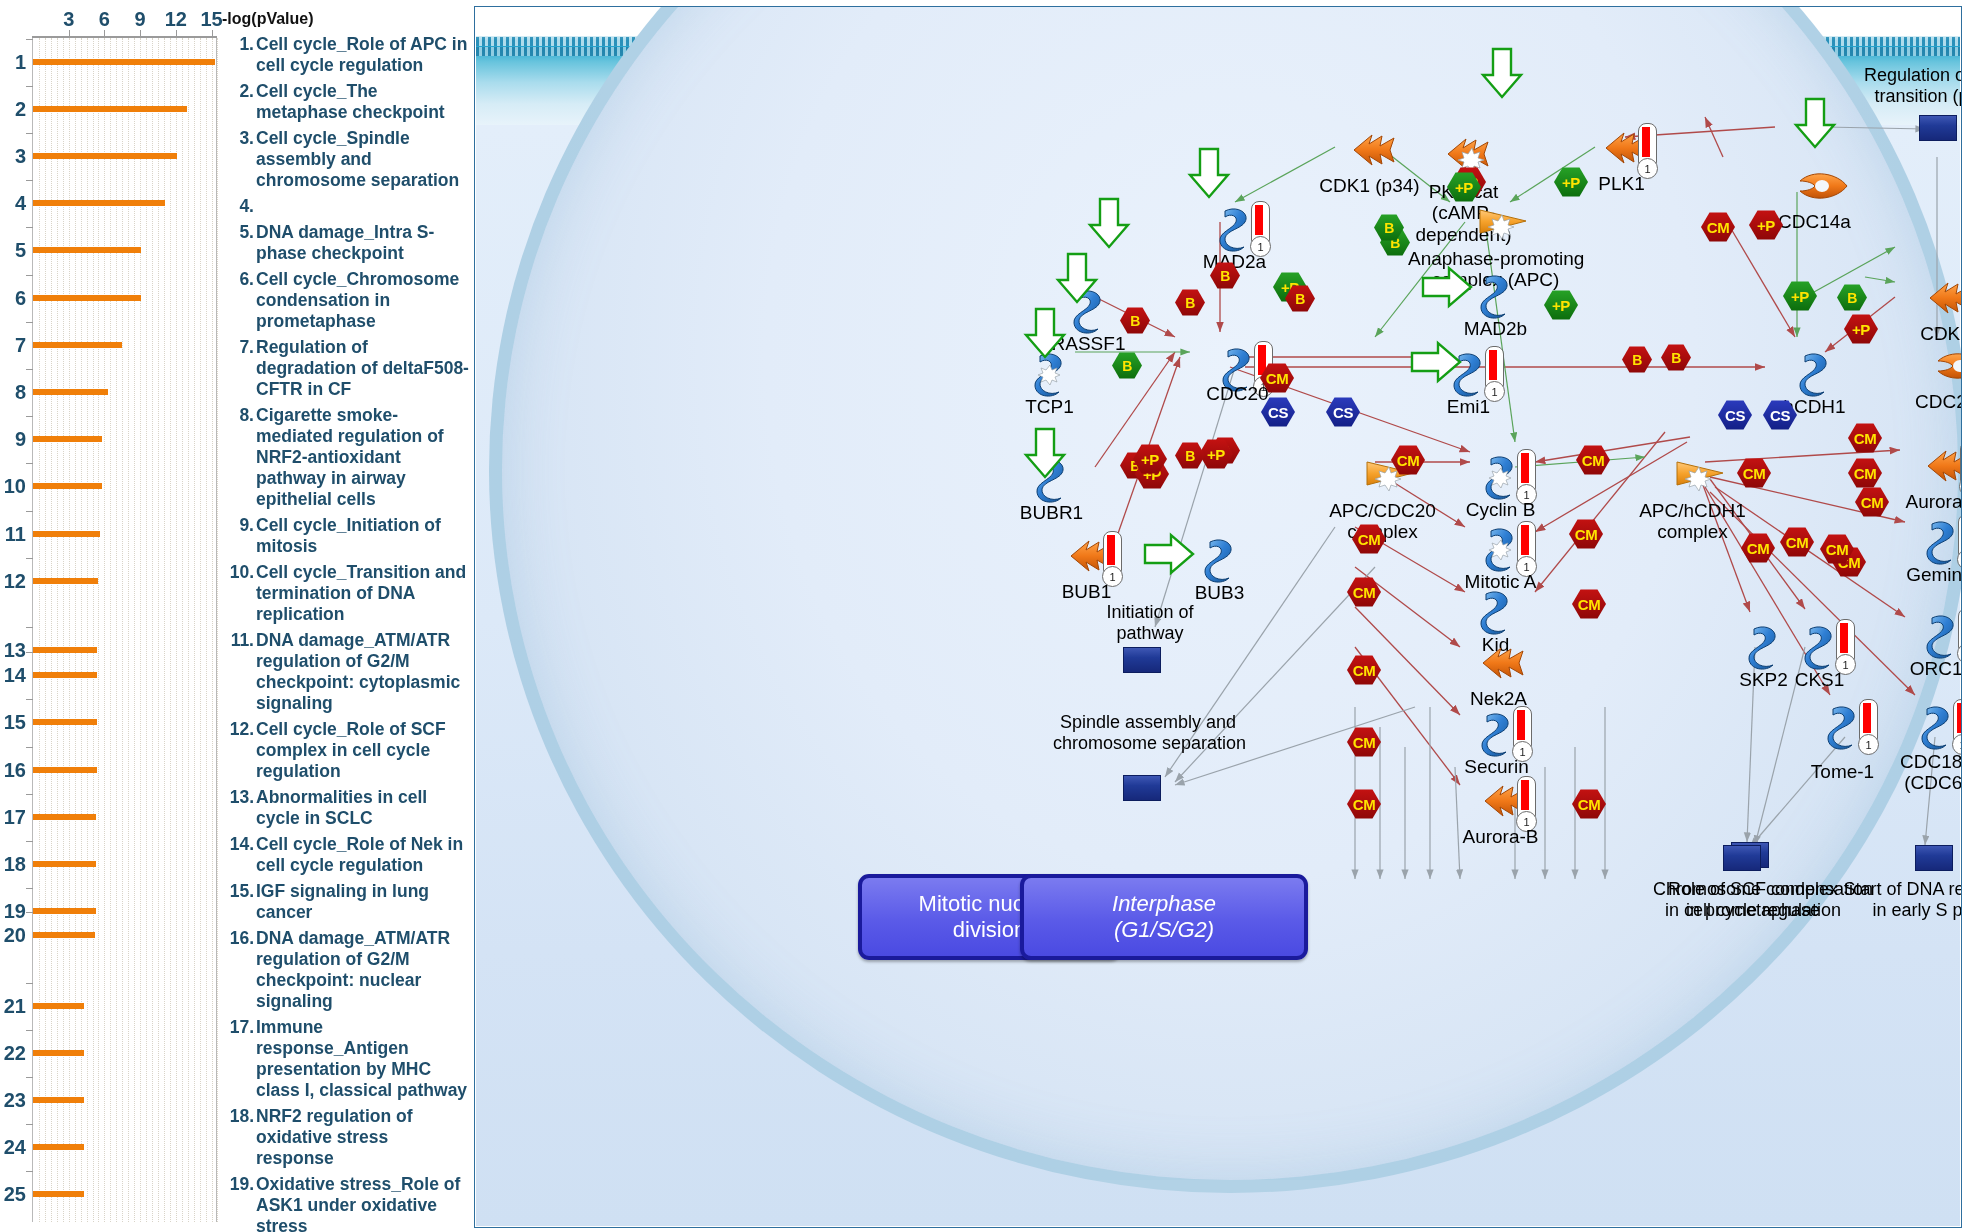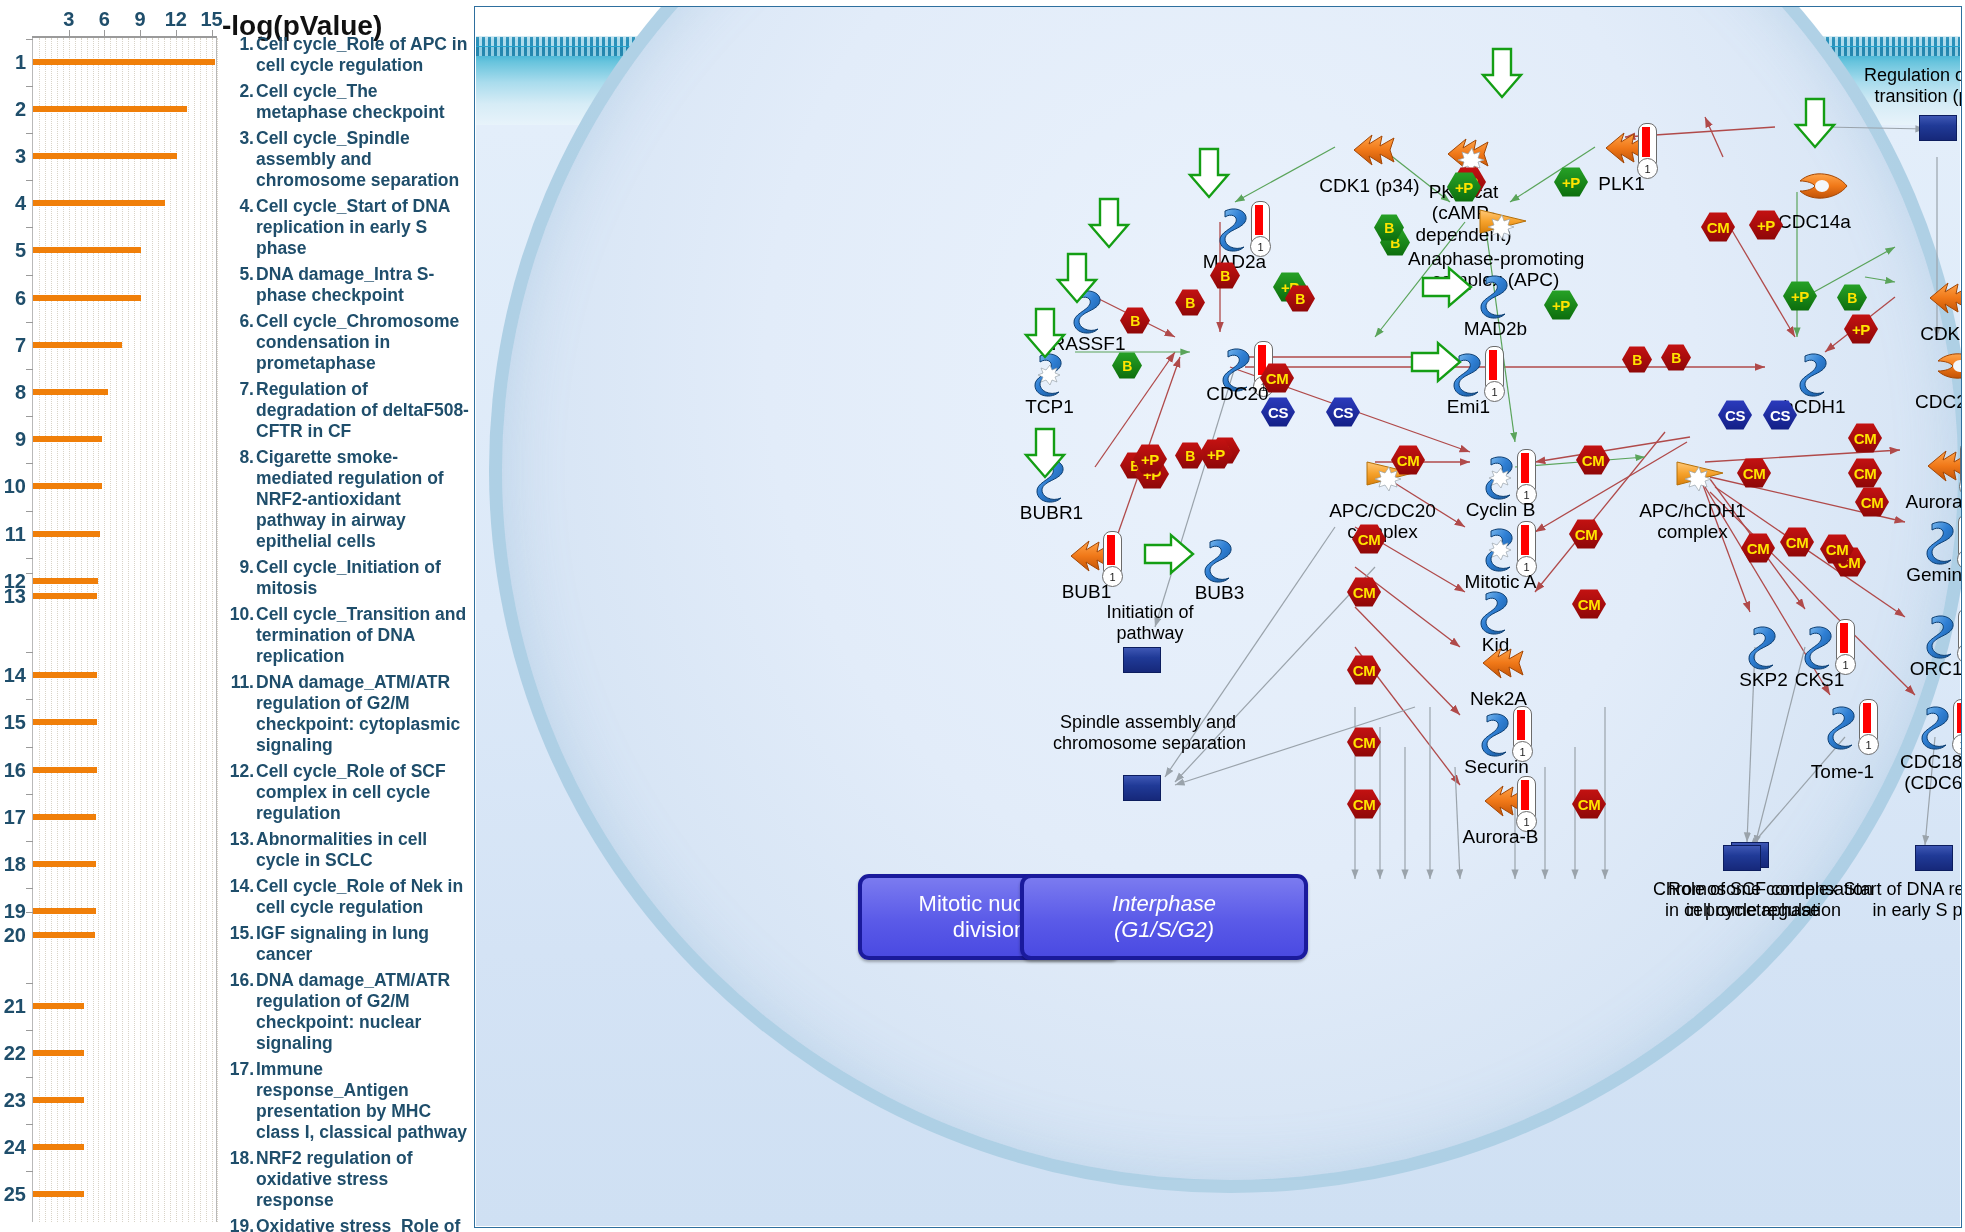--- a/index.html
+++ b/index.html
@@ -20,21 +20,21 @@
   .row-num{position:absolute;left:0;top:50%;transform:translateY(-50%);width:26px;text-align:right;
             font-size:20px;font-weight:bold;color:#1f4e6b;}
   .row-tick{position:absolute;left:26px;top:0;width:7px;height:1px;background:#9a9a9a;}
   .bar{position:absolute;left:33px;top:50%;transform:translateY(-50%);height:6px;background:#F07F09;}
 
   #legend-list{position:absolute;left:224px;top:34px;width:246px;height:1190px;}
   .legend-item{display:flex;align-items:flex-start;margin-bottom:5px;}
   .legend-num{flex:0 0 30px;text-align:right;font-size:17.5px;font-weight:bold;color:#1f4e6b;
               line-height:1.2;padding-right:2px;}
   .legend-text{flex:1;font-size:17.5px;font-weight:bold;color:#1f4e6b;line-height:1.2;}
-  #axis-title{position:absolute;left:222px;top:10px;font-size:28px;font-weight:bold;color:#111;}
+  #axis-title{position:absolute;left:222px;top:10px;font-size:16px;font-weight:bold;color:#111;}
 
   
   #map-panel{position:absolute;left:474px;top:6px;width:1486px;height:1220px;
              background:#fff;border:1px solid #2e6f9e;overflow:hidden;}
   #sky{position:absolute;left:1px;top:1px;right:1px;height:120px;
        background:linear-gradient(#ffffff 0%,#ffffff 23%,#1598c4 27%,#2aa8d0 33%,#68c4dd 45%,
                    #a9dced 62%,#d6ecf6 80%,#eaf4fb 100%);}
   #membrane-dash{position:absolute;left:1px;top:30px;right:1px;height:9px;
        background:repeating-linear-gradient(90deg,#2b8fb8 0 3px,#bfe3f0 3px 6px);opacity:.9;}
   #membrane-dash2{position:absolute;left:1px;top:40px;right:1px;height:9px;
@@ -192,21 +192,21 @@
           <div class="row" style="top: 510px;">
             <div class="row-num">11</div>
             <div class="row-tick" style="top: 0.6px;"></div>
             <div class="bar" title="5.6" style="width: 66.64px; background: rgb(240, 127, 9);"></div>
           </div>
           <div class="row" style="top: 557.2px;">
             <div class="row-num">12</div>
             <div class="row-tick" style="top: 0.6px;"></div>
             <div class="bar" title="5.5" style="width: 65.45px; background: rgb(240, 127, 9);"></div>
           </div>
-          <div class="row" style="top: 572px; padding-left: 44px;">
+          <div class="row" style="top: 626px; padding-left: 44px;">
             <div class="row-num">13</div>
             <div class="row-tick" style="top: 0.6px;"></div>
             <div class="bar" title="5.4" style="width: 64.26px; background: rgb(240, 127, 9);"></div>
           </div>
           <div class="row" style="top: 651.6px;">
             <div class="row-num">14</div>
             <div class="row-tick" style="top: 0.6px;"></div>
             <div class="bar" title="5.4" style="width: 64.26px; background: rgb(240, 127, 9);"></div>
           </div>
           <div class="row" style="top: 698.8px;">
@@ -282,21 +282,20 @@
         <div class="legend-item">
           <div class="legend-num">2.</div>
           <div class="legend-text">Cell cycle_The metaphase checkpoint</div>
         </div>
         <div class="legend-item">
           <div class="legend-num">3.</div>
           <div class="legend-text">Cell cycle_Spindle assembly and chromosome separation</div>
         </div>
         <div class="legend-item">
           <div class="legend-num">4.</div>
-          <div class="legend-text">Cell cycle_Start of DNA replication in early S phase</div>
         </div>
         <div class="legend-item">
           <div class="legend-num">5.</div>
           <div class="legend-text">DNA damage_Intra S-phase checkpoint</div>
         </div>
         <div class="legend-item">
           <div class="legend-num">6.</div>
           <div class="legend-text">Cell cycle_Chromosome condensation in prometaphase</div>
         </div>
         <div class="legend-item">

